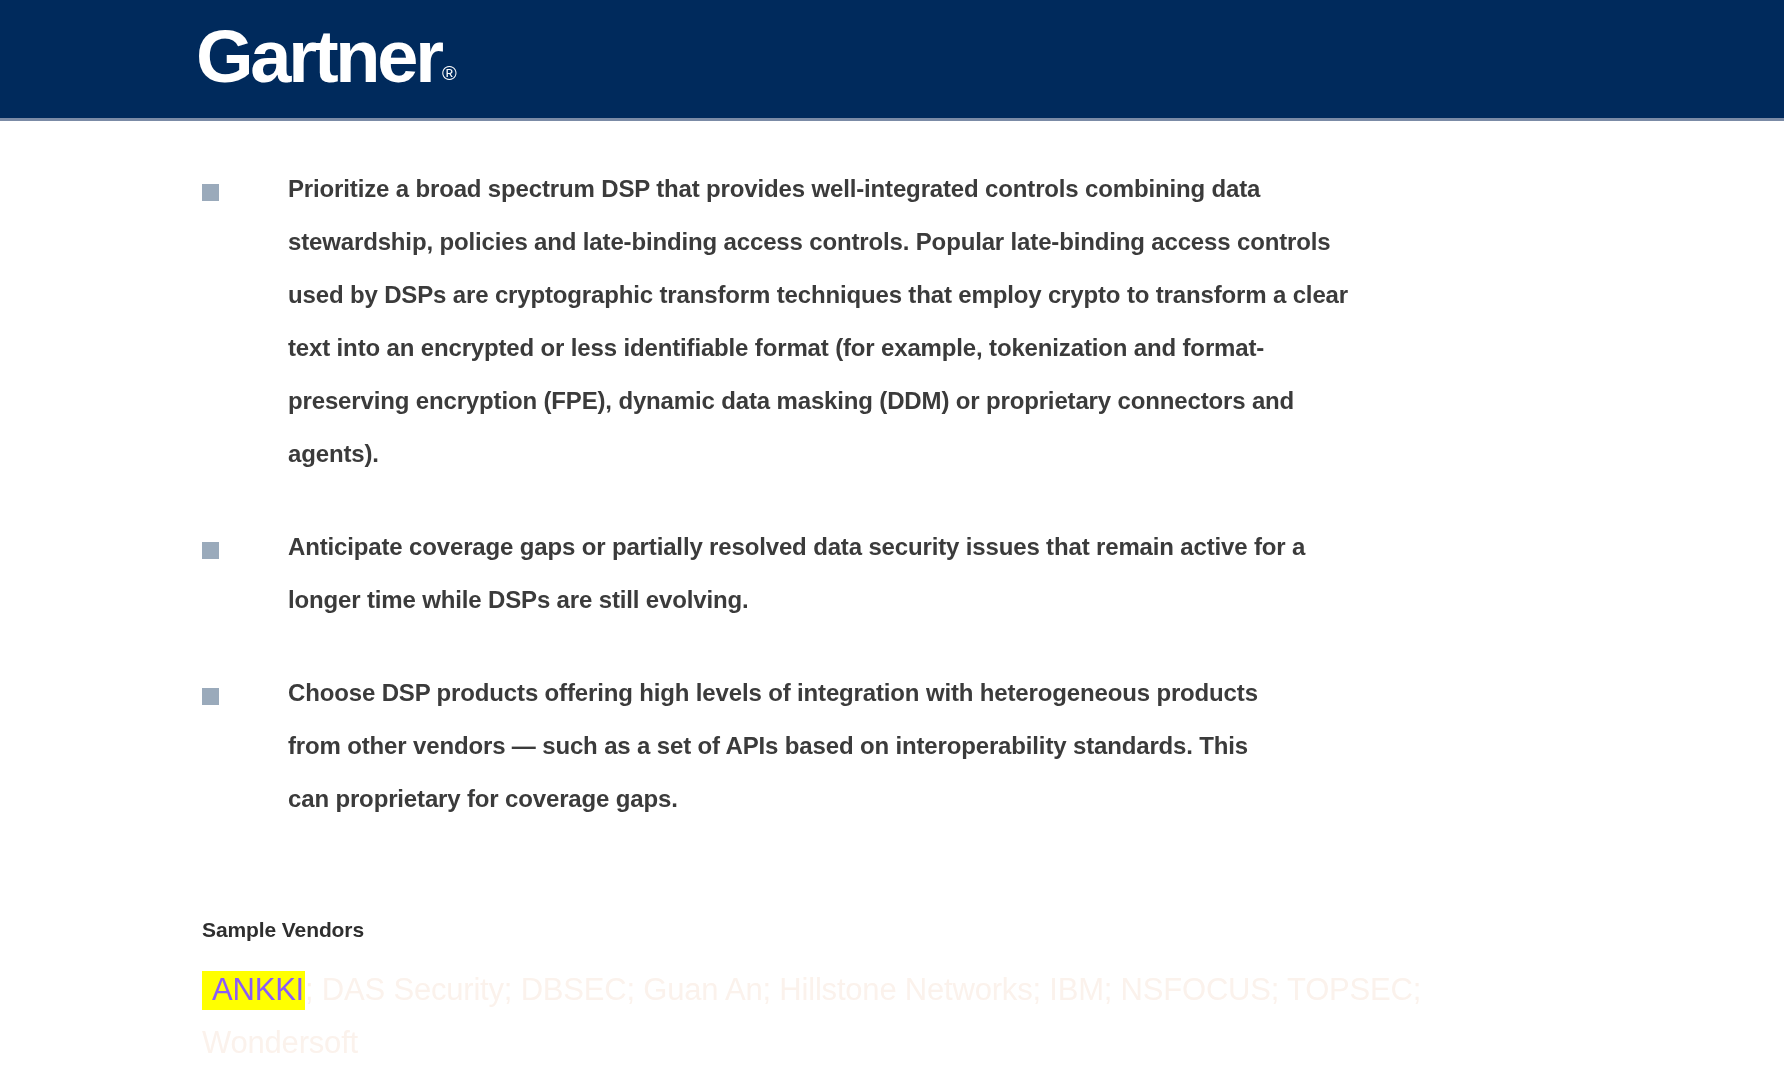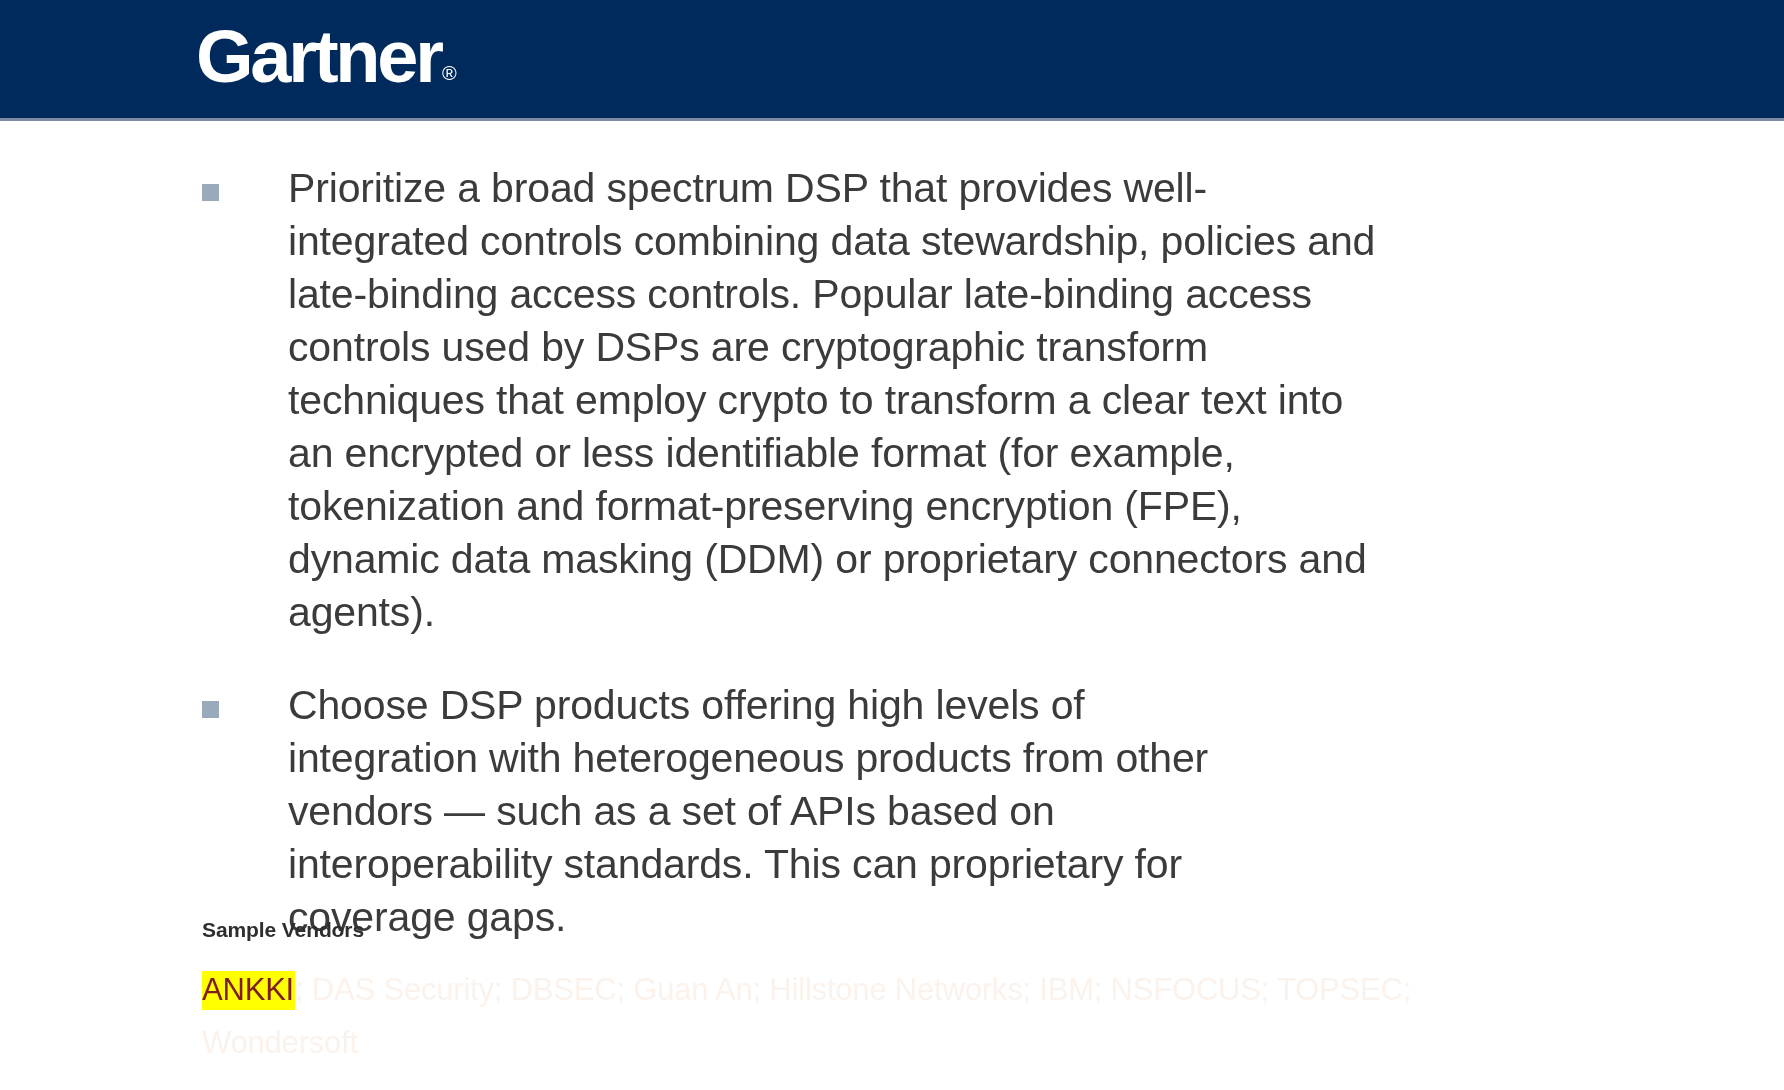--- a/index.html
+++ b/index.html
@@ -92,23 +92,23 @@
     top: 22px;
     width: 17px;
     height: 17px;
     background: #9aaabb;
   }
 
   .bullet-text {
     display: block;
     color: #3b3b3b;
     font-family: "Liberation Sans", sans-serif;
-    font-size: 41px;
+    font-size: 24px;
     line-height: 53px;
-    font-weight: normal;
+    font-weight: bold;
     letter-spacing: -0.15px;
     text-align: left;
   }
 
   .bullet-row.wide { padding-right: 400px; }
   .bullet-row.b2   { padding-right: 410px; }
   .bullet-row.b3   { padding-right: 520px; }
 
   
   .vendors-block {
@@ -133,22 +133,22 @@
     display: block;
     font-family: "Liberation Sans", sans-serif;
     font-size: 31px;
     line-height: 53px;
     letter-spacing: -0.2px;
     width: 1340px;
   }
 
   .vendor-highlight {
     background: #ffff00;
-    color: #7f1d1d;
-    padding: 1px 1px 3px 0;
+    color: #8b5cf6;
+    padding: 1px 1px 3px 10px;
   }
 
   .vendor-rest {
     color: #fbf2ec;
   }
 </style>
 </head>
 <body>
 
 <div class="slide">
@@ -159,20 +159,24 @@
 
   <div class="body-area">
 
     <div class="bullet-list">
 
       <div class="bullet-row wide">
         <span class="bullet-marker"></span>
         <span class="bullet-text">Prioritize a broad spectrum DSP that provides well-integrated controls combining data stewardship, policies and late-binding access controls. Popular late-binding access controls used by DSPs are cryptographic transform techniques that employ crypto to transform a clear text into an encrypted or less identifiable format (for example, tokenization and format-preserving encryption (FPE), dynamic data masking (DDM) or proprietary connectors and agents).</span>
       </div>
 
+      <div class="bullet-row b2">
+        <span class="bullet-marker"></span>
+        <span class="bullet-text">Anticipate coverage gaps or partially resolved data security issues that remain active for a longer time while DSPs are still evolving.</span>
+      </div>
 
       <div class="bullet-row b3">
         <span class="bullet-marker"></span>
         <span class="bullet-text">Choose DSP products offering high levels of integration with heterogeneous products from other vendors — such as a set of APIs based on interoperability standards. This can proprietary for coverage gaps.</span>
       </div>
 
     </div>
 
     <div class="vendors-block">
       <span class="vendors-heading">Sample Vendors</span>

